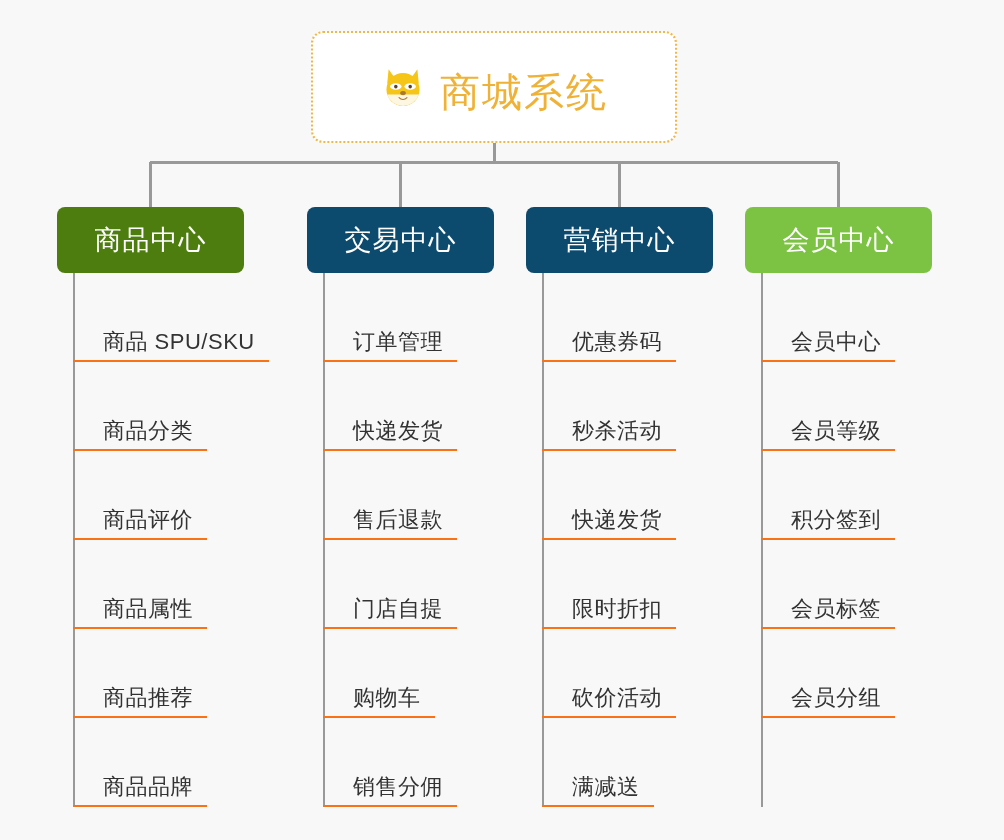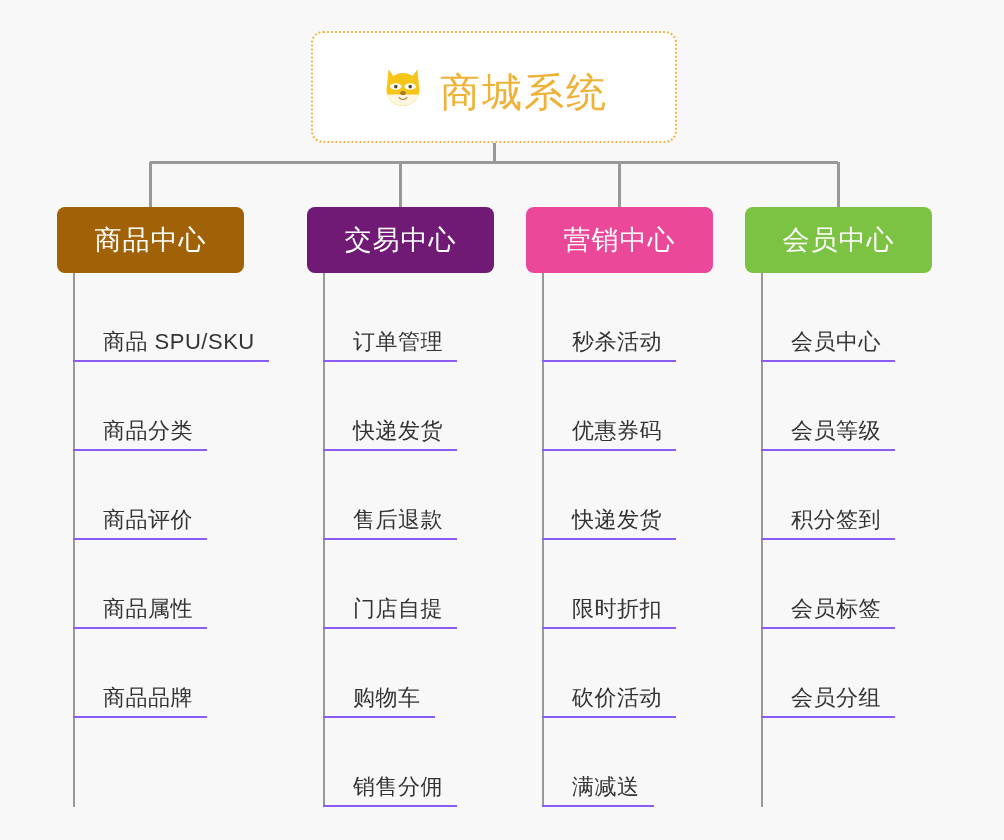--- a/index.html
+++ b/index.html
@@ -97,21 +97,21 @@
   }
   .leaf {
     position: relative;
     height: 89px;
     box-sizing: border-box;
     display: flex;
     align-items: flex-end;
   }
   .leaf-inner {
     display: inline-block;
-    border-bottom: 2px solid #8b5cf6;
+    border-bottom: 2px solid #f97316;
     padding: 0 14px 5px 30px;
     white-space: nowrap;
   }
   .leaf-label {
     font-size: 22px;
     color: #333333;
     letter-spacing: 0.5px;
     line-height: 1.2;
   }
 </style>
@@ -142,45 +142,48 @@
       <ellipse cx="42" cy="30" rx="8" ry="4.5" fill="#ffffff"></ellipse>
       <ellipse cx="22" cy="30" rx="2.4" ry="2.6" fill="#5a4226"></ellipse>
       <ellipse cx="42" cy="30" rx="2.4" ry="2.6" fill="#5a4226"></ellipse>
       <ellipse cx="32" cy="39" rx="4" ry="3" fill="#a9782c"></ellipse>
       <path d="M26 45 q6 6 12 0" stroke="#a9782c" stroke-width="1.6" fill="none"></path>
     </svg>
     <div class="root-title">商城系统</div>
   </div>
 
   <div class="category" style="left:57px;">
-    <div class="cat-header" style="background:#a16207;text-align:right;">
+    <div class="cat-header" style="background:#4d7c0f;text-align:right;">
       <span>商品中心</span>
     </div>
     <div class="leaf-list">
       <div class="trunk" style="height:534px;"></div>
       <div class="leaf">
         <div class="leaf-inner"><span class="leaf-label">商品 SPU/SKU</span></div>
       </div>
       <div class="leaf">
         <div class="leaf-inner"><span class="leaf-label">商品分类</span></div>
       </div>
       <div class="leaf">
         <div class="leaf-inner"><span class="leaf-label">商品评价</span></div>
       </div>
       <div class="leaf">
         <div class="leaf-inner"><span class="leaf-label">商品属性</span></div>
       </div>
       <div class="leaf">
+        <div class="leaf-inner"><span class="leaf-label">商品推荐</span></div>
+      </div>
+      <div class="leaf">
         <div class="leaf-inner"><span class="leaf-label">商品品牌</span></div>
       </div>
     </div>
   </div>
 
   <div class="category" style="left:307px;">
-    <div class="cat-header" style="background:#701a75;">
+    <div class="cat-header" style="background:#0c4a6e;">
       <span>交易中心</span>
     </div>
     <div class="leaf-list">
       <div class="trunk" style="height:534px;"></div>
       <div class="leaf">
         <div class="leaf-inner"><span class="leaf-label">订单管理</span></div>
       </div>
       <div class="leaf">
         <div class="leaf-inner"><span class="leaf-label">快递发货</span></div>
       </div>
@@ -193,30 +196,30 @@
       <div class="leaf">
         <div class="leaf-inner"><span class="leaf-label">购物车</span></div>
       </div>
       <div class="leaf">
         <div class="leaf-inner"><span class="leaf-label">销售分佣</span></div>
       </div>
     </div>
   </div>
 
   <div class="category" style="left:526px;">
-    <div class="cat-header" style="background:#ec4899;">
+    <div class="cat-header" style="background:#0c4a6e;">
       <span>营销中心</span>
     </div>
     <div class="leaf-list">
       <div class="trunk" style="height:534px;"></div>
       <div class="leaf">
+        <div class="leaf-inner"><span class="leaf-label">优惠券码</span></div>
+      </div>
+      <div class="leaf">
         <div class="leaf-inner"><span class="leaf-label">秒杀活动</span></div>
-      </div>
-      <div class="leaf">
-        <div class="leaf-inner"><span class="leaf-label">优惠券码</span></div>
       </div>
       <div class="leaf">
         <div class="leaf-inner"><span class="leaf-label">快递发货</span></div>
       </div>
       <div class="leaf">
         <div class="leaf-inner"><span class="leaf-label">限时折扣</span></div>
       </div>
       <div class="leaf">
         <div class="leaf-inner"><span class="leaf-label">砍价活动</span></div>
       </div>

